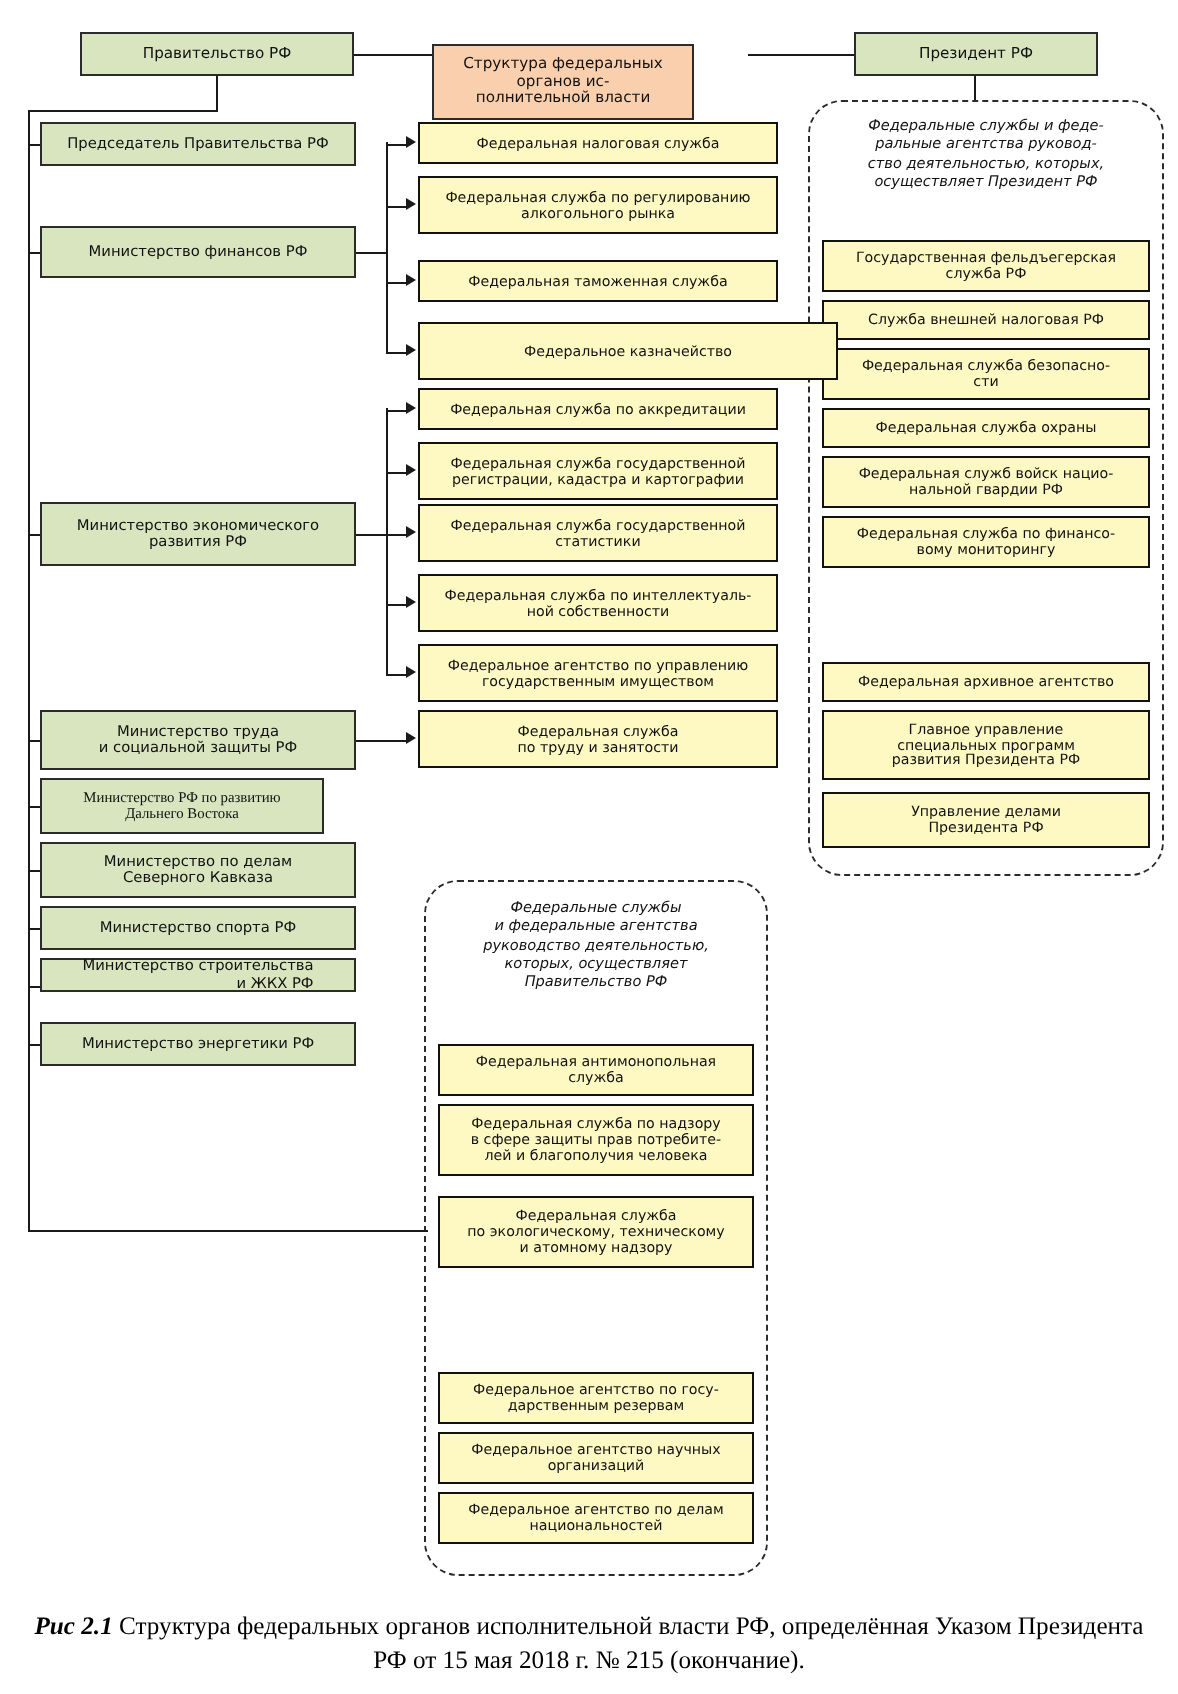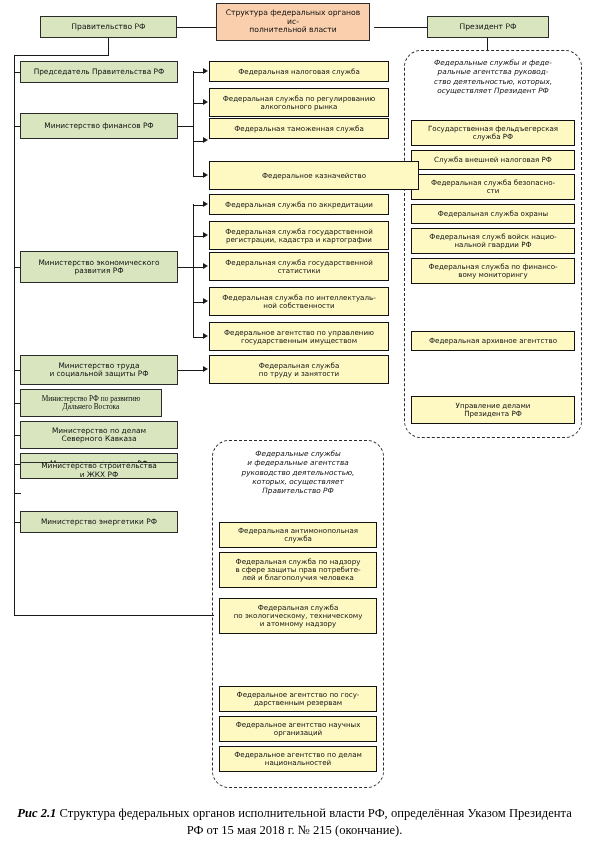--- a/index.html
+++ b/index.html
@@ -44,21 +44,21 @@
 </style>
 </head>
 <body>
 
 <div id="canvas">
 
   <div class="box green fs75" style="left:40px;top:16px;width:137px;height:22px;">
     <span>Правительство РФ</span>
   </div>
 
-  <div class="box peach fs75" style="left:216px;top:3px;width:154px;height:38px;">
+  <div class="box peach fs75" style="left:216px;top:22px;width:131px;height:38px;">
     <span style="white-space:pre-line;">Структура федеральных органов ис-
 полнительной власти</span>
   </div>
 
   <div class="box green fs75" style="left:427px;top:16px;width:122px;height:22px;">
     <span>Президент РФ</span>
   </div>
 
   <div class="ln h" style="left:177px;top:26.5px;width:39px;"></div>
   <div class="ln h" style="left:374px;top:26.5px;width:53px;"></div>
@@ -94,20 +94,25 @@
 нальной гвардии РФ</span>
   </div>
   <div class="box white fs7" style="left:411px;top:258px;width:164px;height:26px;">
     <span style="white-space:pre-line;">Федеральная служба по финансо-
 вому мониторингу</span>
   </div>
 
   <div class="box white fs7" style="left:411px;top:331px;width:164px;height:20px;">
     <span style="white-space:pre-line;">Федеральная архивное агентство</span>
   </div>
+  <div class="box white fs7" style="left:411px;top:355px;width:164px;height:35px;">
+    <span style="white-space:pre-line;">Главное управление
+специальных программ
+развития Президента РФ</span>
+  </div>
   <div class="box white fs7" style="left:411px;top:396px;width:164px;height:28px;">
     <span style="white-space:pre-line;">Управление делами
 Президента РФ</span>
   </div>
 
   <div class="box green fs72" style="left:20px;top:61px;width:158px;height:22px;">
     <span style="white-space:pre-line;">Председатель Правительства РФ</span>
   </div>
   <div class="box green fs72" style="left:20px;top:113px;width:158px;height:26px;">
     <span style="white-space:pre-line;">Министерство финансов РФ</span>
@@ -124,21 +129,21 @@
     <span style="white-space:pre-line;">Министерство РФ по развитию
 Дальнего Востока</span>
   </div>
   <div class="box green fs72" style="left:20px;top:421px;width:158px;height:28px;">
     <span style="white-space:pre-line;">Министерство по делам
 Северного Кавказа</span>
   </div>
   <div class="box green fs72" style="left:20px;top:453px;width:158px;height:22px;">
     <span style="white-space:pre-line;">Министерство спорта РФ</span>
   </div>
-  <div class="box green fs72" style="left:20px;top:462px;width:158px;height:17px;">
+  <div class="box green fs72" style="left:20px;top:479px;width:158px;height:17px;text-align:right;">
     <span style="white-space:pre-line;">Министерство строительства
 и ЖКХ РФ</span>
   </div>
   <div class="box green fs72" style="left:20px;top:511px;width:158px;height:22px;">
     <span style="white-space:pre-line;">Министерство энергетики РФ</span>
   </div>
 
   <div class="ln h" style="left:14px;top:71.5px;width:7px;"></div>
   <div class="ln h" style="left:14px;top:125.5px;width:7px;"></div>
   <div class="ln h" style="left:14px;top:266.5px;width:7px;"></div>
@@ -163,21 +168,21 @@
   <div class="ln h" style="left:193px;top:175.5px;width:11px;"></div>
   <div class="arw" style="left:203px;top:172.4px;"></div>
 
   <div class="box white fs7" style="left:209px;top:61px;width:180px;height:21px;">
     <span style="white-space:pre-line;">Федеральная налоговая служба</span>
   </div>
   <div class="box white fs7" style="left:209px;top:88px;width:180px;height:29px;">
     <span style="white-space:pre-line;">Федеральная служба по регулированию
 алкогольного рынка</span>
   </div>
-  <div class="box white fs7" style="left:209px;top:118px;width:180px;height:21px;">
+  <div class="box white fs7" style="left:209px;top:130px;width:180px;height:21px;">
     <span style="white-space:pre-line;">Федеральная таможенная служба</span>
   </div>
   <div class="box white fs7" style="left:209px;top:161px;width:210px;height:29px;">
     <span style="white-space:pre-line;">Федеральное казначейство</span>
   </div>
 
   <div class="ln h" style="left:178px;top:266.5px;width:15px;"></div>
   <div class="ln v" style="left:193px;top:204px;height:133px;"></div>
 
   <div class="ln h" style="left:193px;top:204.5px;width:11px;"></div>

